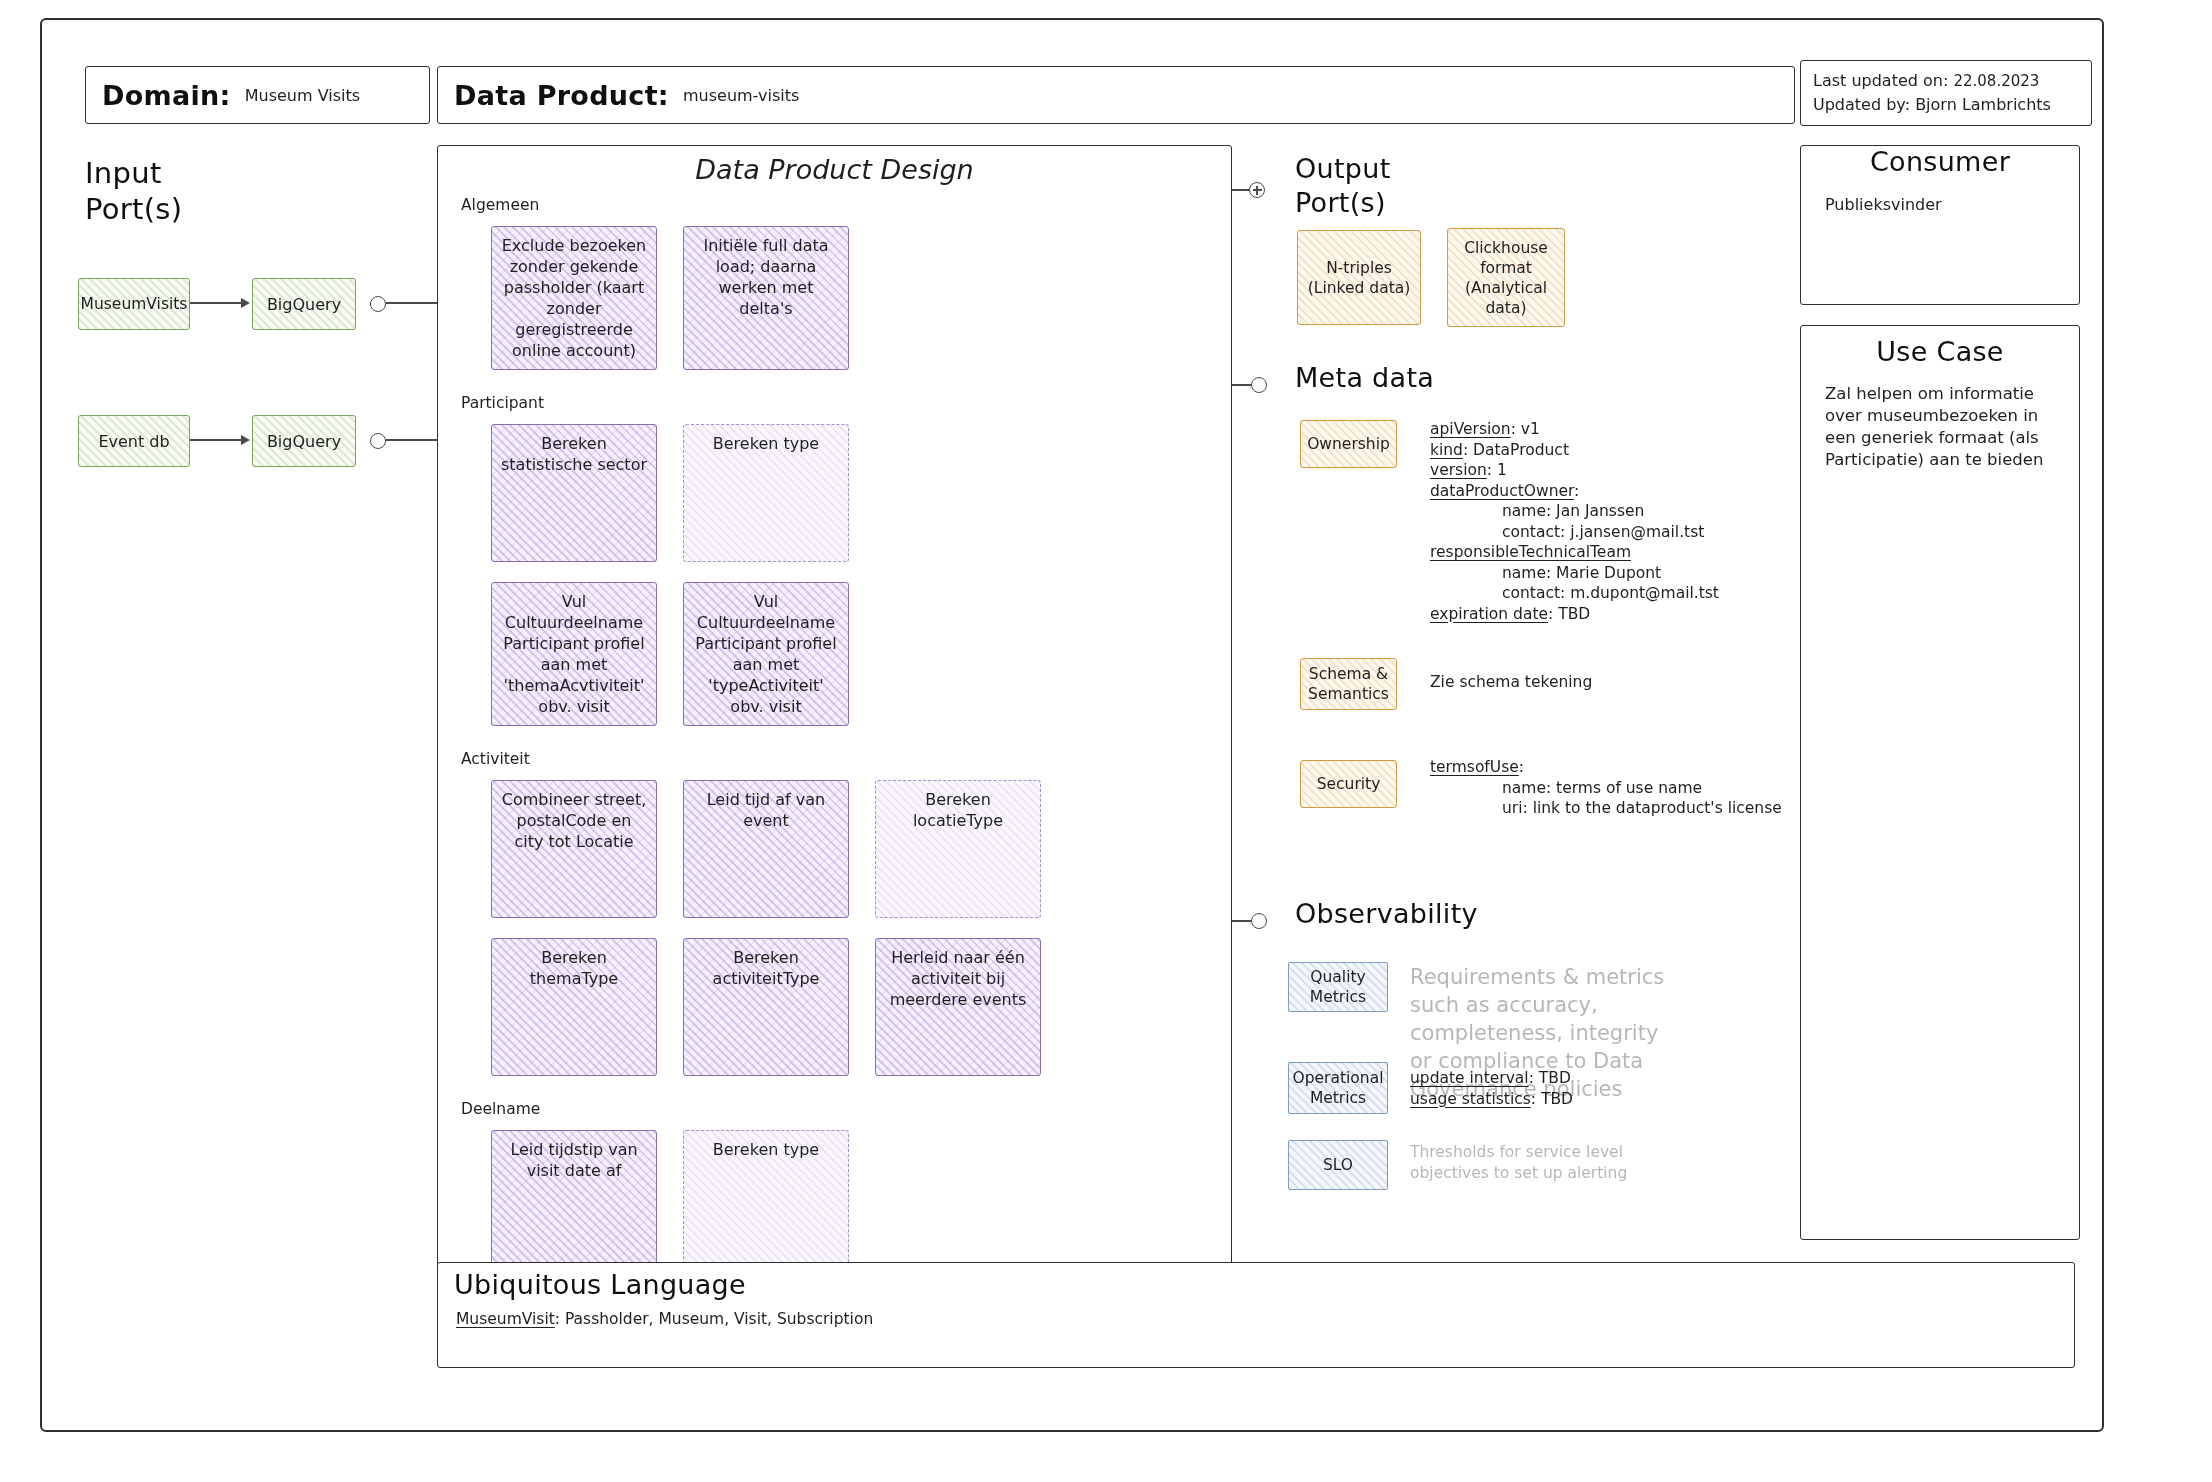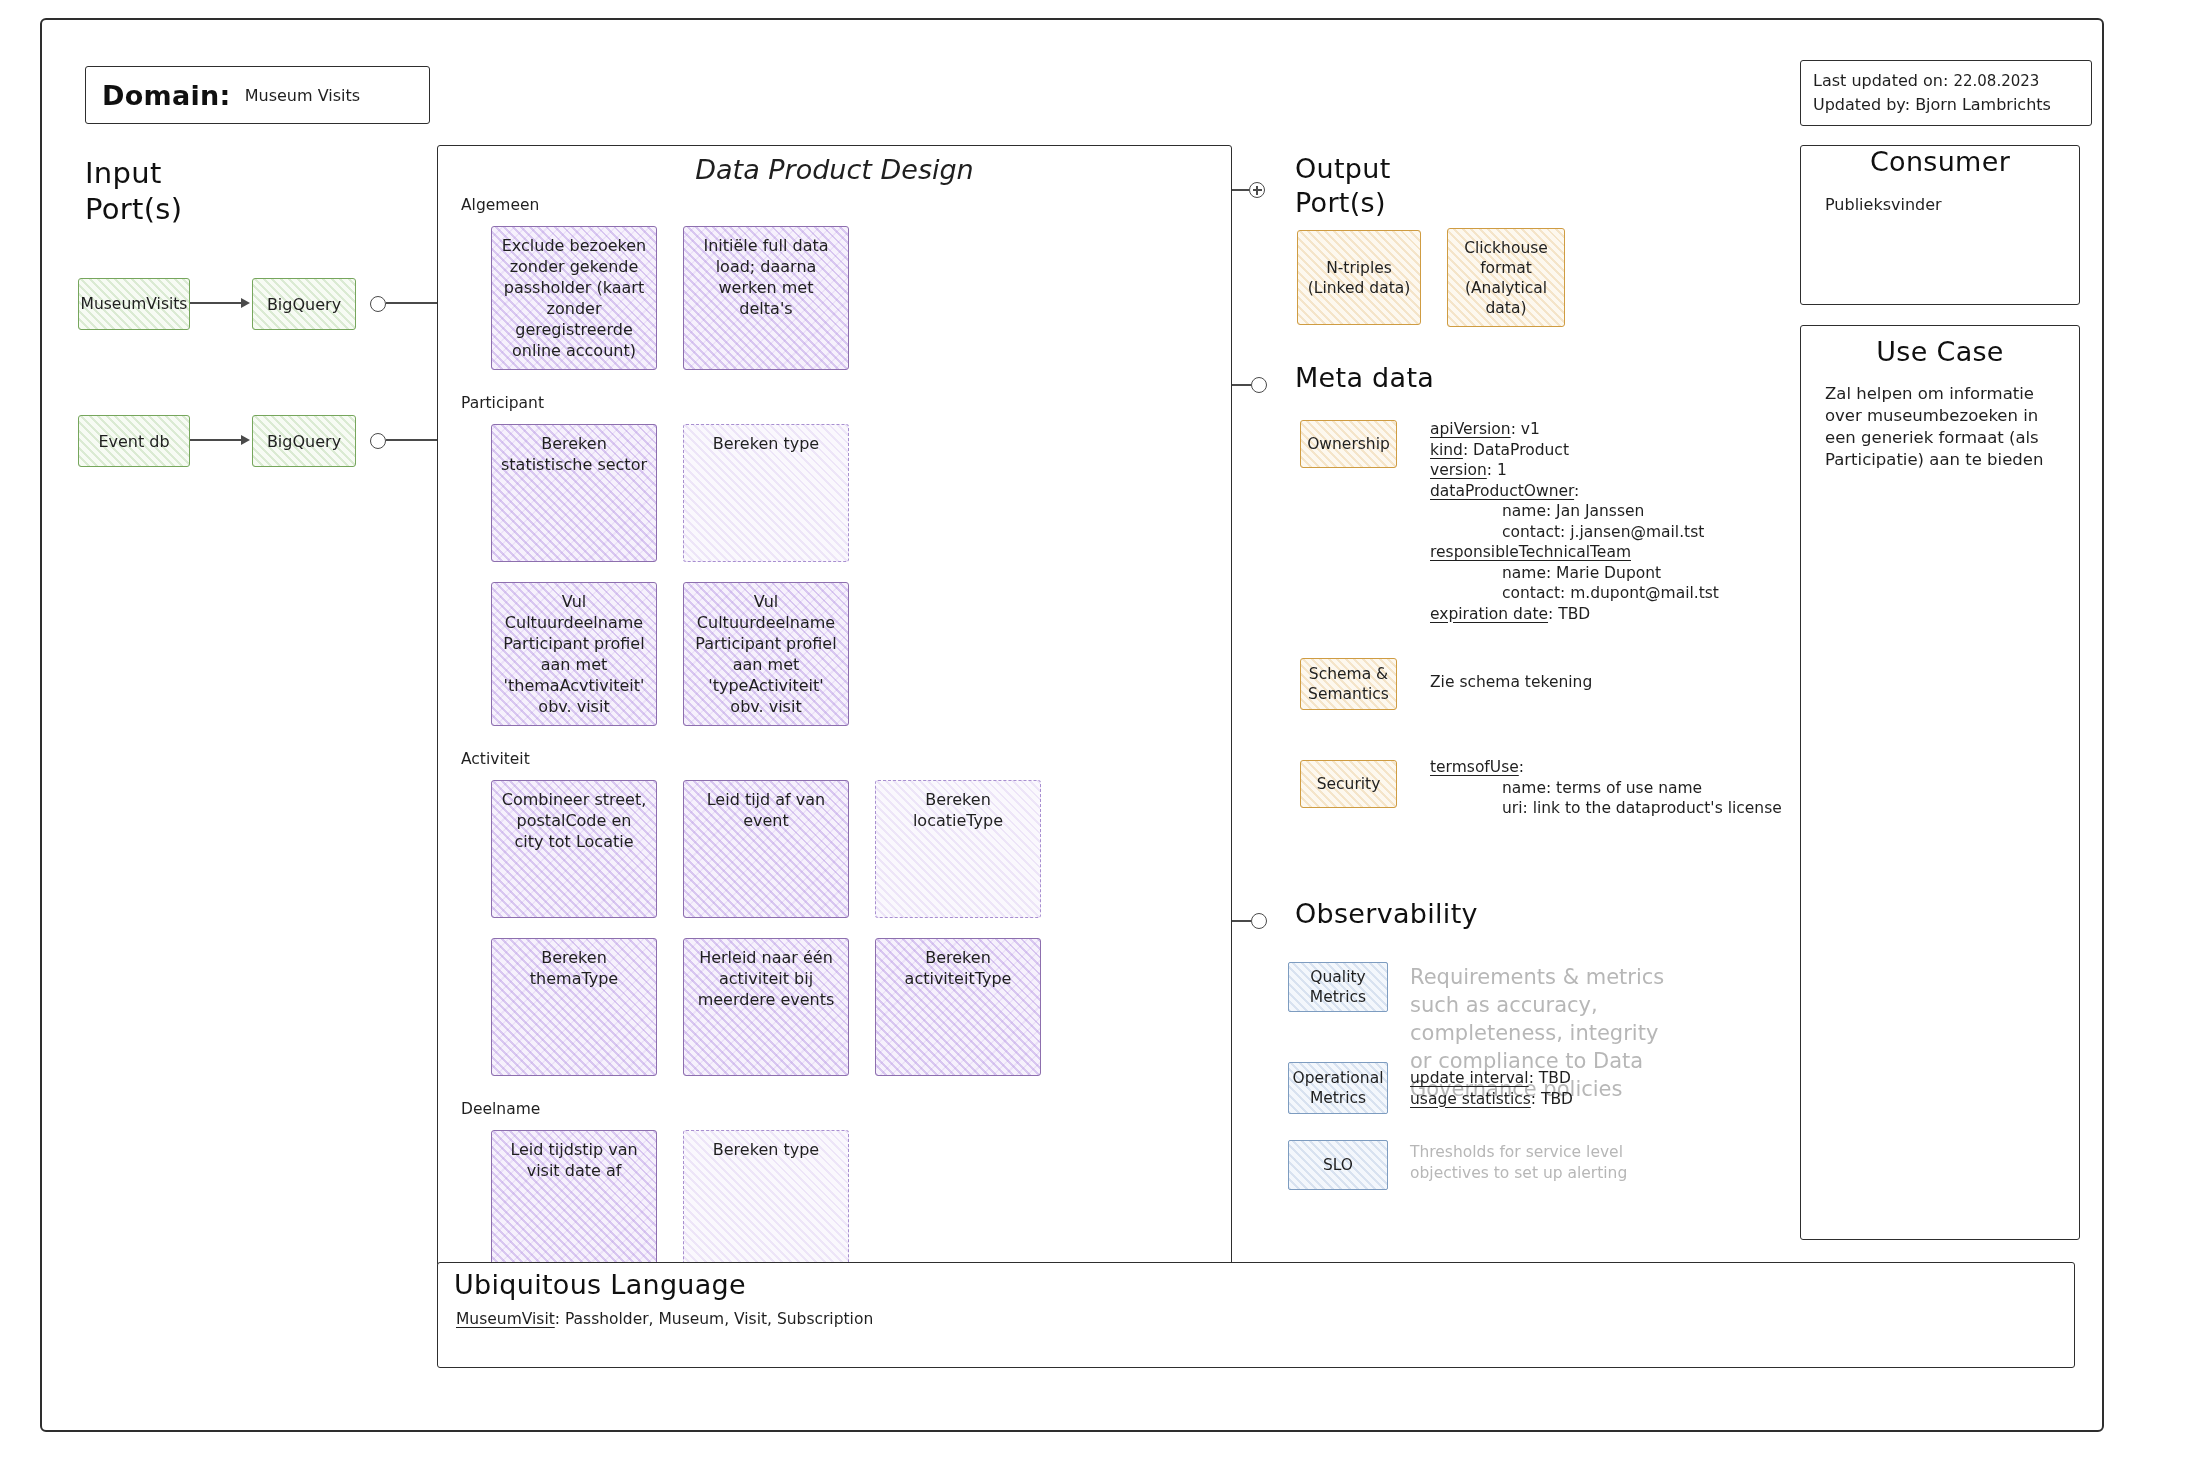--- a/index.html
+++ b/index.html
@@ -70,20 +70,24 @@
 <body>
 
 <div class="canvas">
 
   <div class="frame" style="left:40px;top:18px;width:2060px;height:1410px;"></div>
 
   <div class="panel" style="left:85px;top:66px;width:345px;height:58px;display:flex;align-items:center;padding-left:16px;box-sizing:border-box;">
     <span class="h-big h-bold">Domain:</span>
     <span class="small" style="margin-left:14px;">Museum Visits</span>
   </div>
+  <div class="panel" style="left:437px;top:66px;width:1358px;height:58px;display:flex;align-items:center;padding-left:16px;box-sizing:border-box;">
+    <span class="h-big h-bold">Data Product:</span>
+    <span class="small" style="margin-left:14px;">museum-visits</span>
+  </div>
   <div class="panel" style="left:1800px;top:60px;width:292px;height:66px;padding:8px 0 0 12px;box-sizing:border-box;font-size:16px;line-height:24px;">
     <div><span>Last updated on:</span> <span class="tiny">22.08.2023</span></div>
     <div><span>Updated by:</span> <span>Bjorn Lambrichts</span></div>
   </div>
 
   <div class="abs h-big" style="left:85px;top:155px;width:160px;line-height:36px;font-size:29px;">Input Port(s)</div>
 
   <div class="abs box-green" style="left:78px;top:278px;width:110px;height:50px;">
     <span style="font-size:15.5px;">MuseumVisits</span>
   </div>
@@ -143,24 +147,24 @@
           </div>
           <div class="note note-dashed">
             <div class="note-text">Bereken locatieType</div>
           </div>
         </div>
         <div class="sec-row">
           <div class="note note-solid">
             <div class="note-text">Bereken themaType</div>
           </div>
           <div class="note note-solid">
+            <div class="note-text">Bereken activiteitType</div>
+          </div>
+          <div class="note note-solid">
             <div class="note-text">Herleid naar één activiteit bij meerdere events</div>
-          </div>
-          <div class="note note-solid">
-            <div class="note-text">Bereken activiteitType</div>
           </div>
         </div>
         <div class="sec-label">Deelname</div>
         <div class="sec-row">
           <div class="note note-solid">
             <div class="note-text">Leid tijdstip van visit date af</div>
           </div>
           <div class="note note-dashed">
             <div class="note-text">Bereken type</div>
           </div>

